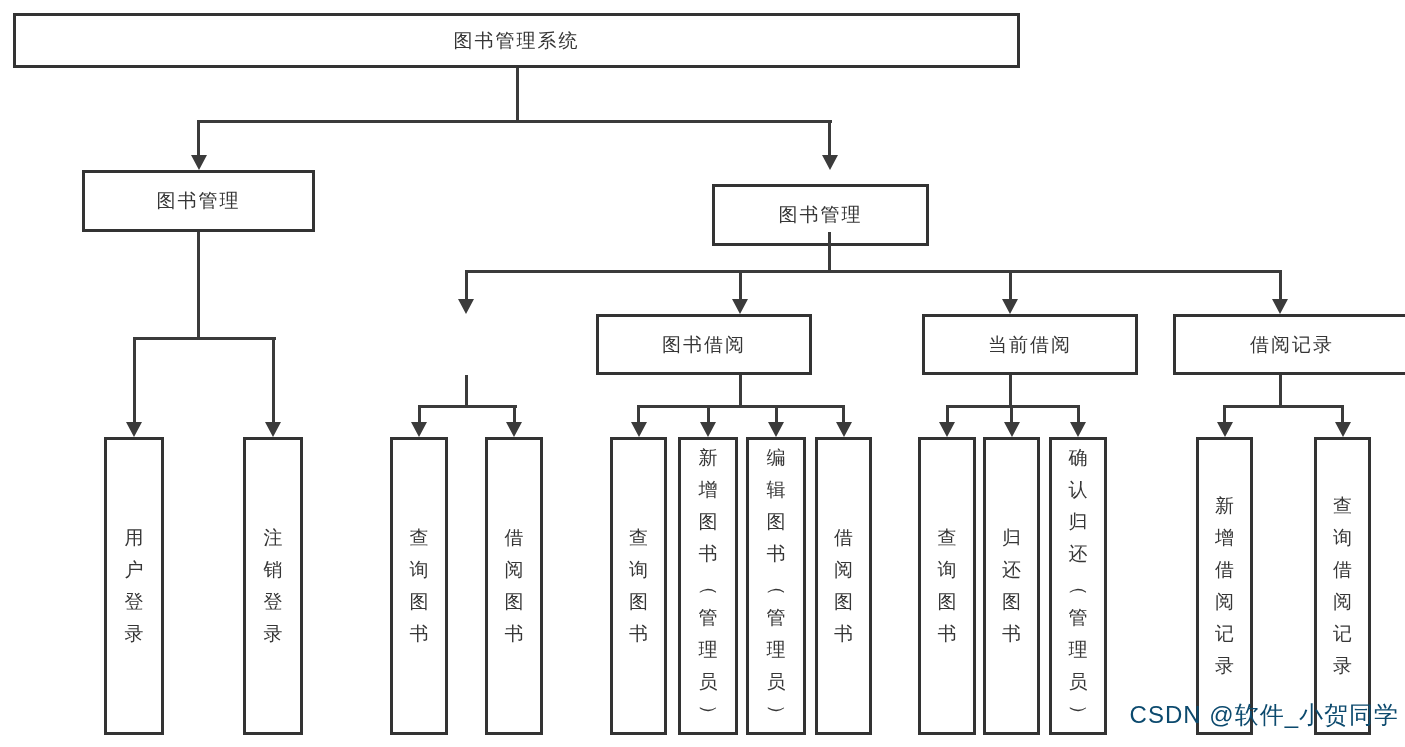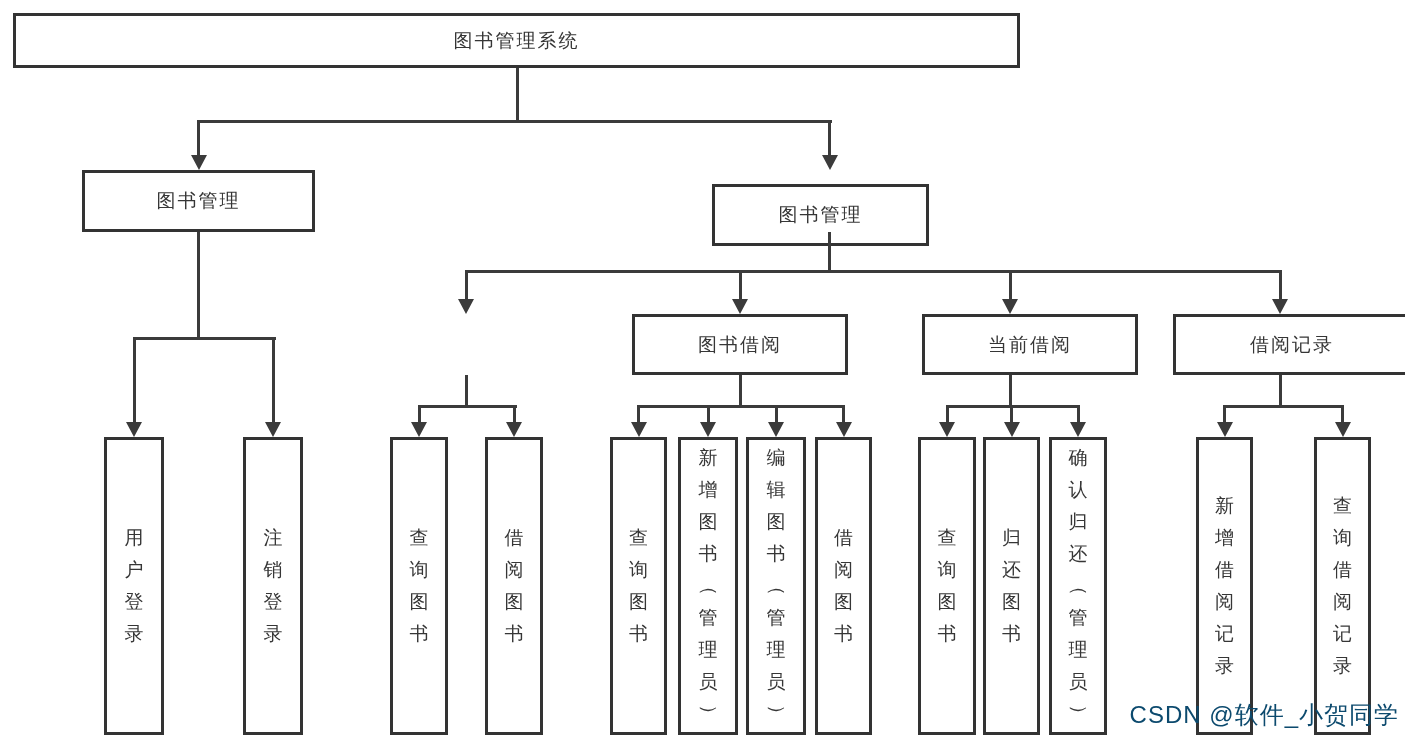--- a/index.html
+++ b/index.html
@@ -59,21 +59,21 @@
   <i class="ln" style="left:464.5px;top:270px;width:817px;height:3px;"></i>
   <i class="ln" style="left:464.5px;top:270px;width:3px;height:31px;"></i>
   <i class="ah" style="left:458px;top:299px;"></i>
   <i class="ln" style="left:738.5px;top:270px;width:3px;height:31px;"></i>
   <i class="ah" style="left:732px;top:299px;"></i>
   <i class="ln" style="left:1008.5px;top:270px;width:3px;height:31px;"></i>
   <i class="ah" style="left:1002px;top:299px;"></i>
   <i class="ln" style="left:1278.5px;top:270px;width:3px;height:31px;"></i>
   <i class="ah" style="left:1272px;top:299px;"></i>
 
-  <div class="box hbox" style="left:632px;top:314px;width:216px;height:61px;">图书借阅</div>
+  <div class="box hbox" style="left:596px;top:314px;width:216px;height:61px;">图书借阅</div>
   <div class="box hbox" style="left:902px;top:314px;width:216px;height:61px;margin-left:20px;">当前借阅</div>
   <div class="box hbox" style="left:1173px;top:314px;width:238px;height:61px;">借阅记录</div>
 
   <i class="ln" style="left:464.5px;top:375px;width:3px;height:33px;"></i>
   <i class="ln" style="left:417.5px;top:405px;width:99px;height:3px;"></i>
   <i class="ln" style="left:417.5px;top:405px;width:3px;height:18px;"></i>
   <i class="ah" style="left:411px;top:422px;"></i>
   <i class="ln" style="left:512.5px;top:405px;width:3px;height:18px;"></i>
   <i class="ah" style="left:506px;top:422px;"></i>
 

